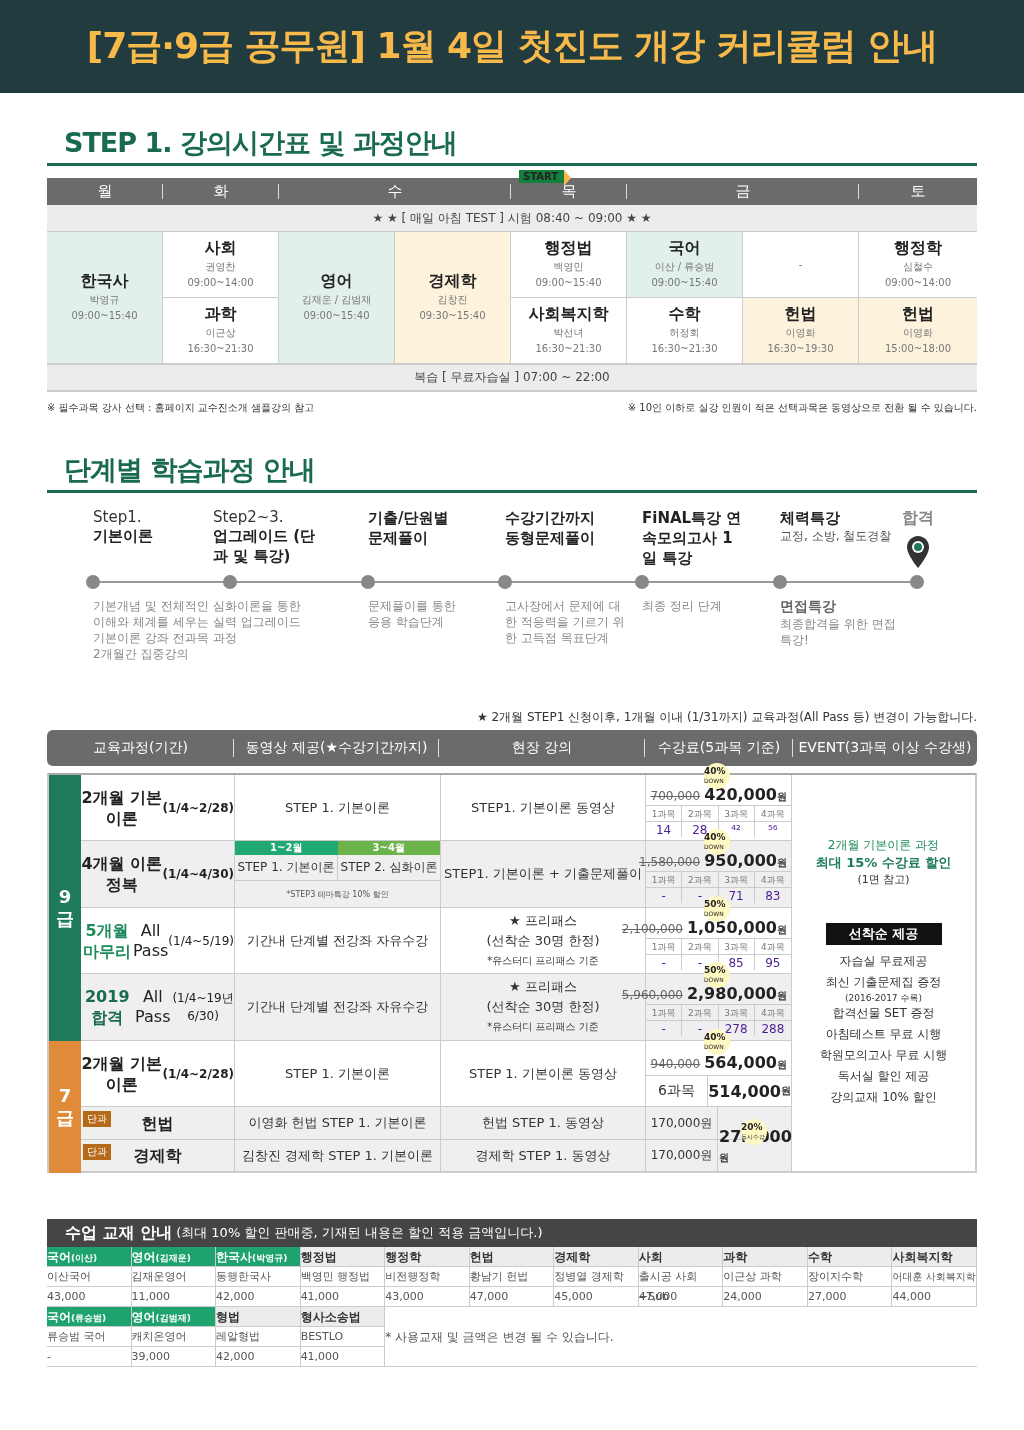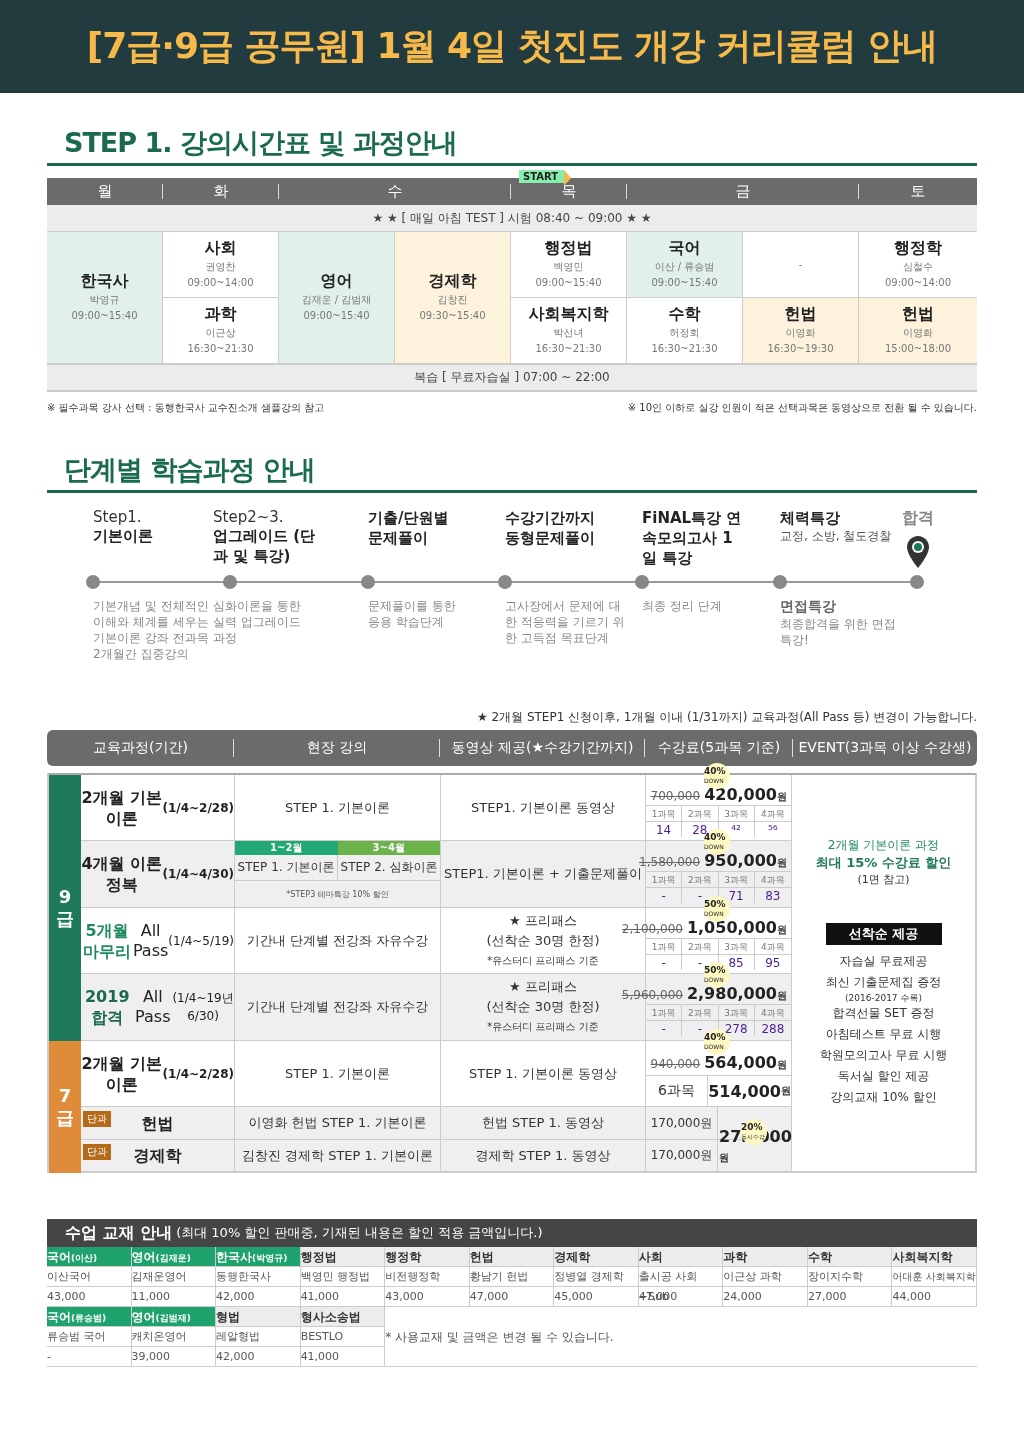--- a/index.html
+++ b/index.html
@@ -6,21 +6,21 @@
 body{width:1024px;height:1430px;background:#fff;font-family:"DejaVu Sans","Liberation Sans",sans-serif;color:#333;position:relative;overflow:hidden}
 .banner{height:93px;background:#223b3f;display:flex;align-items:center;justify-content:center}
 .banner h1{color:#f6b94a;font-size:36px;font-weight:bold;letter-spacing:-1px}
 .sec-title{position:absolute;left:64px;font-size:27px;font-weight:bold;color:#1a6b4e;letter-spacing:-1px}
 .sec-line{position:absolute;left:47px;width:930px;height:3px;background:#1a6b4e}
 
 .tt{position:absolute;left:47px;top:178px;width:930px}
 .tt-head{height:27px;background:#6b6b6b;display:flex;color:#fff;font-size:15px}
 .tt-head div{display:flex;align-items:center;justify-content:center;position:relative}
 .tt-head div:not(:last-child)::after{content:"";position:absolute;right:0;top:6px;height:15px;width:1px;background:#ddd}
-.start{position:absolute;left:472px;top:-8px;background:#86efac;color:#222;font-size:10px;font-weight:bold;padding:1px 6px 1px 4px;z-index:3}
+.start{position:absolute;left:472px;top:-8px;background:#15803d;color:#222;font-size:10px;font-weight:bold;padding:1px 6px 1px 4px;z-index:3}
 .start::after{content:"";position:absolute;right:-7px;top:0;border-left:7px solid #f6b94a;border-top:8px solid transparent;border-bottom:8px solid transparent}
 .tt-test{height:27px;background:#ececec;font-size:12px;display:flex;align-items:center;justify-content:center;color:#444;border-bottom:1px solid #ccc}
 .tt-grid{display:grid;grid-template-columns:116px 116px 116px 116px 116px 116px 116px 118px;grid-template-rows:66px 66px;border-bottom:1px solid #ccc}
 .cell{display:flex;flex-direction:column;align-items:center;justify-content:center;border-right:1px solid #ccc;border-bottom:1px solid #ccc;text-align:center}
 .cell .s{font-size:16px;font-weight:bold;color:#222}
 .cell .t{font-size:10px;color:#777;line-height:16px}
 .mint{background:#e2f0ea}.cream{background:#fdf3dd}
 .tt-rev{height:27px;background:#ececec;font-size:12px;display:flex;align-items:center;justify-content:center;color:#444;border-bottom:2px solid #ccc}
 .note{position:absolute;font-size:10px;color:#333}
 
@@ -162,21 +162,21 @@
       <div class="t">09:00~14:00</div>
     </div>
     <div class="cell cream" style="grid-column:8;grid-row:2;border-right:none">
       <div class="s">헌법</div>
       <div class="t">이영화</div>
       <div class="t">15:00~18:00</div>
     </div>
   </div>
   <div class="tt-rev">복습 [ 무료자습실 ] 07:00 ~ 22:00</div>
 </div>
-<div class="note" style="left:47px;top:401px">※ 필수과목 강사 선택 : 동행한국사 교수진소개 샘플강의 참고</div>
+<div class="note" style="left:47px;top:401px">※ 필수과목 강사 선택 : 홈페이지 교수진소개 샘플강의 참고</div>
 <div class="note" style="right:47px;top:401px">※ 10인 이하로 실강 인원이 적은 선택과목은 동영상으로 전환 될 수 있습니다.</div>
 
 <div class="sec-title" style="top:452px">단계별 학습과정 안내</div>
 <div class="sec-line" style="top:490px"></div>
 
 <div class="tline"></div>
 <div class="dot" style="left:86px"></div>
 <div class="dot" style="left:223px"></div>
 <div class="dot" style="left:361px"></div>
 <div class="dot" style="left:498px"></div>
@@ -221,22 +221,22 @@
       <path d="M12 1C6 1 1 6 1 12c0 8 11 21 11 21s11-13 11-21C23 6 18 1 12 1z" fill="#333"></path>
       <circle cx="12" cy="12" r="6" fill="#fff"></circle>
         <circle cx="12" cy="12" r="4" fill="#1e7a5b"></circle>
     </svg>
   </div>
 </div>
 
 <div class="ct-note">★ 2개월 STEP1 신청이후, 1개월 이내 (1/31까지) 교육과정(All Pass 등) 변경이 가능합니다.</div>
 <div class="ct-head">
   <div style="width:187px">교육과정(기간)</div>
+  <div style="width:205px">동영상 제공(★수강기간까지)</div>
   <div style="width:206px">현장 강의</div>
-  <div style="width:205px">동영상 제공(★수강기간까지)</div>
   <div style="width:148px">수강료(5과목 기준)</div>
   <div style="width:184px">EVENT(3과목 이상 수강생)</div>
 </div>
 
 <div class="ct">
   <div class="grade g9">
       <span style="white-space:pre">9
 급</span>
     </div>
   <div class="grade g7">

